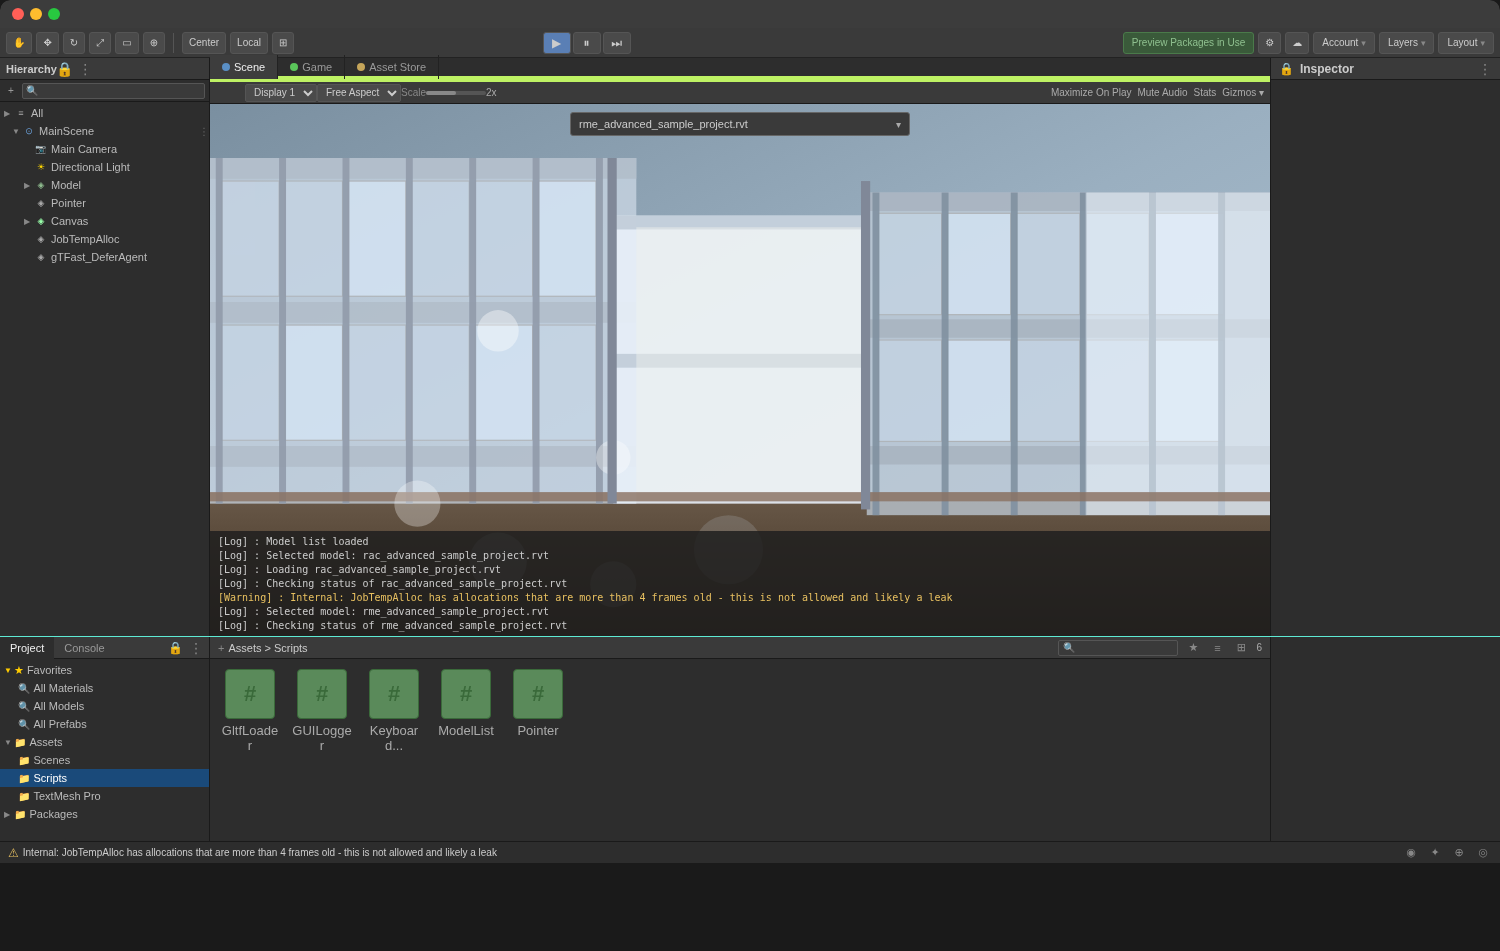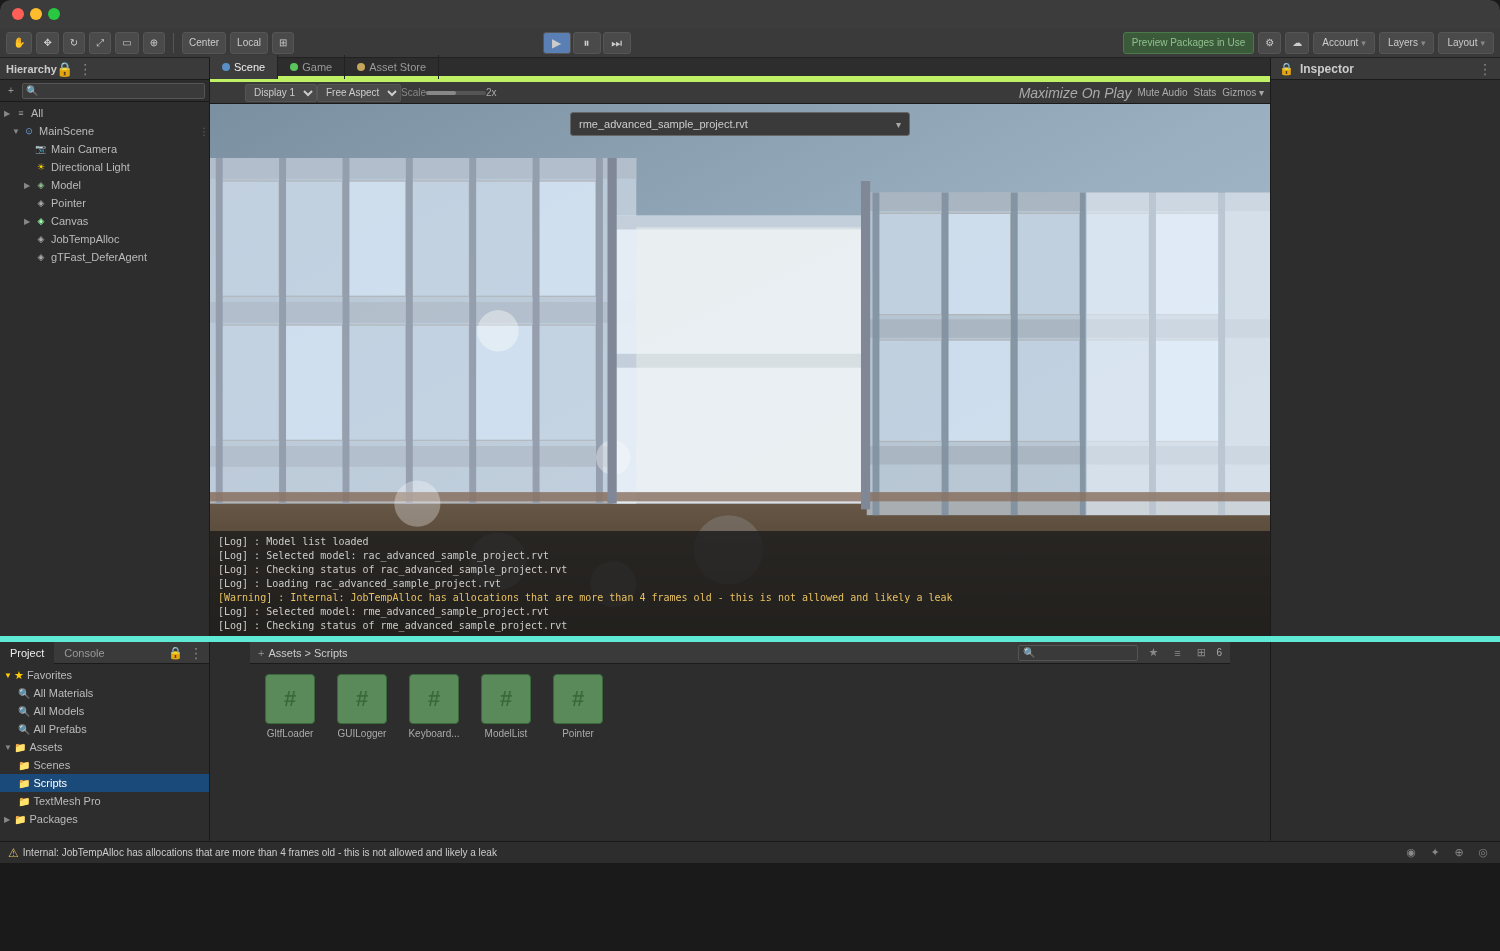--- a/index.html
+++ b/index.html
@@ -347,23 +347,22 @@
       gap: 6px;
       justify-content: space-between;
     }
     .inspector-icon { color: #888; font-size: 12px; }
     #inspector-title { font-size: 12px; color: #ccc; font-weight: bold; }
 
     
     #bottom-area {
       height: 205px;
       display: flex;
-      border-top: 6px solid #5eead4;
+      border-top: 1px solid #5eead4;
       background: #2d2d2d;
-      gap: 40px;
     }
     #bottom-left {
       width: 210px;
       border-right: 1px solid #1a1a1a;
       display: flex;
       flex-direction: column;
     }
     #bottom-tabs {
       height: 22px;
       background: #3a3a3a;
@@ -459,21 +458,21 @@
       border-radius: 4px;
       display: flex;
       align-items: center;
       justify-content: center;
       font-size: 22px;
       color: #3a6a3a;
       font-weight: bold;
       border: 1px solid #3a6a3a;
     }
     .asset-name {
-      font-size: 10px;
+      font-size: 13px;
       color: #aaa;
       text-align: center;
       word-break: break-all;
     }
 
     
     #inspector-bottom {
       width: 230px;
       border-left: 1px solid #1a1a1a;
       background: #2d2d2d;
@@ -670,21 +669,21 @@
         <select class="scene-select">
           <option>Free Aspect</option>
         </select>
         <span style="color:#888;font-size:10px;">Scale</span>
         <div style="width:60px;height:4px;background:#555;border-radius:2px;position:relative;">
           <div style="width:50%;height:100%;background:#888;border-radius:2px;"></div>
         </div>
         <span style="color:#aaa;font-size:10px;">2x</span>
       </div>
       <div class="scene-toolbar-right">
-        <span style="cursor:pointer;color:#aaa;font-size:14px;font-style:italic;">Maximize On Play</span>
+        <span style="cursor:pointer;color:#aaa;font-size:10px;">Maximize On Play</span>
         <span style="cursor:pointer;color:#aaa;font-size:10px;">Mute Audio</span>
         <span style="cursor:pointer;color:#aaa;font-size:10px;">Stats</span>
         <span style="cursor:pointer;color:#aaa;font-size:10px;">Gizmos ▾</span>
       </div>
     </div>
 
     <div id="scene-canvas">
       
       <svg id="building-scene" viewBox="0 0 920 468" preserveAspectRatio="xMidYMid slice">
 
@@ -787,22 +786,22 @@
       
       <div id="model-dropdown">
         <span id="model-dropdown-text">rme_advanced_sample_project.rvt</span>
         <span id="model-dropdown-arrow">▾</span>
       </div>
 
       
       <div id="console-log">
       <div class="log-line log-normal">[Log] : Model list loaded</div>
           <div class="log-line log-normal">[Log] : Selected model: rac_advanced_sample_project.rvt</div>
+          <div class="log-line log-normal">[Log] : Loading rac_advanced_sample_project.rvt</div>
           <div class="log-line log-normal">[Log] : Checking status of rac_advanced_sample_project.rvt</div>
-          <div class="log-line log-normal">[Log] : Loading rac_advanced_sample_project.rvt</div>
           <div class="log-line log-warning">[Warning] : Internal: JobTempAlloc has allocations that are more than 4 frames old - this is not allowed and likely a leak</div>
           <div class="log-line log-normal">[Log] : Selected model: rme_advanced_sample_project.rvt</div>
           <div class="log-line log-normal">[Log] : Checking status of rme_advanced_sample_project.rvt</div>
         </div>
     </div>
   </div>
 
   <div id="inspector-panel">
     <div id="inspector-header">
       <div style="display:flex;align-items:center;gap:6px;">

